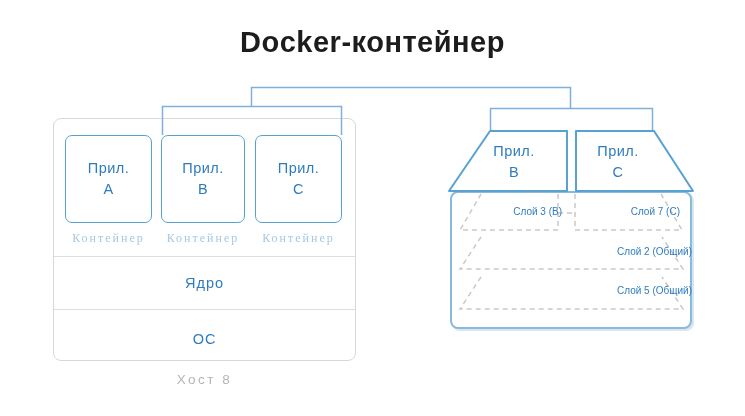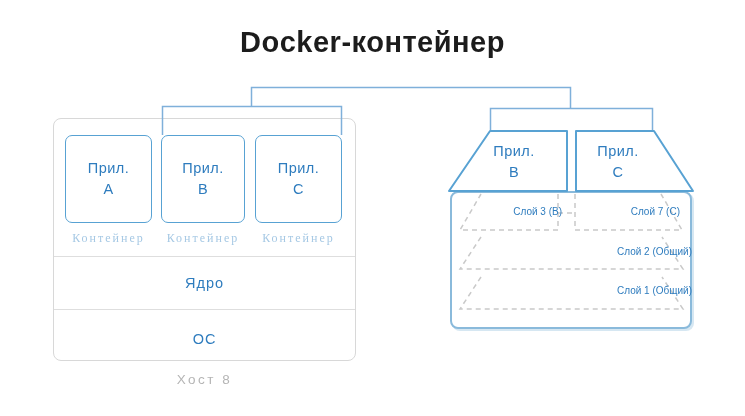--- a/index.html
+++ b/index.html
@@ -117,15 +117,15 @@
     <div>B</div>
   </div>
   <div class="txt trap-label trap-label-c">
     <div>Прил.</div>
     <div>C</div>
   </div>
 
   <div class="txt layer-label ll-3b">Слой 3 (B)</div>
   <div class="txt layer-label ll-3c">Слой 7 (C)</div>
   <div class="txt layer-label ll-2">Слой 2 (Общий)</div>
-  <div class="txt layer-label ll-1">Слой 1 (Общий)</div>
+  <div class="txt layer-label ll-1">Слой 5 (Общий)</div>
 
 </div>
 
 </body></html>

